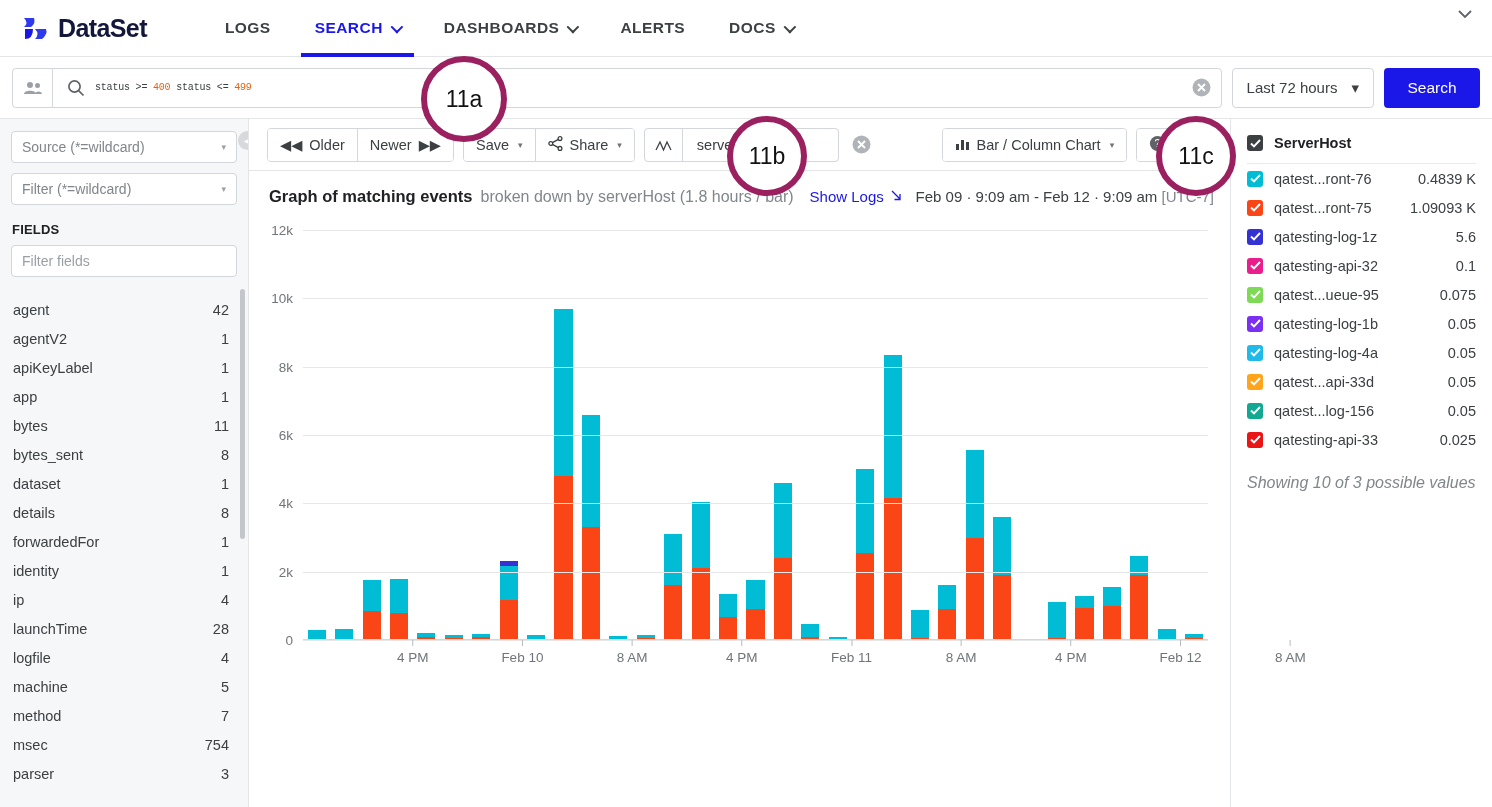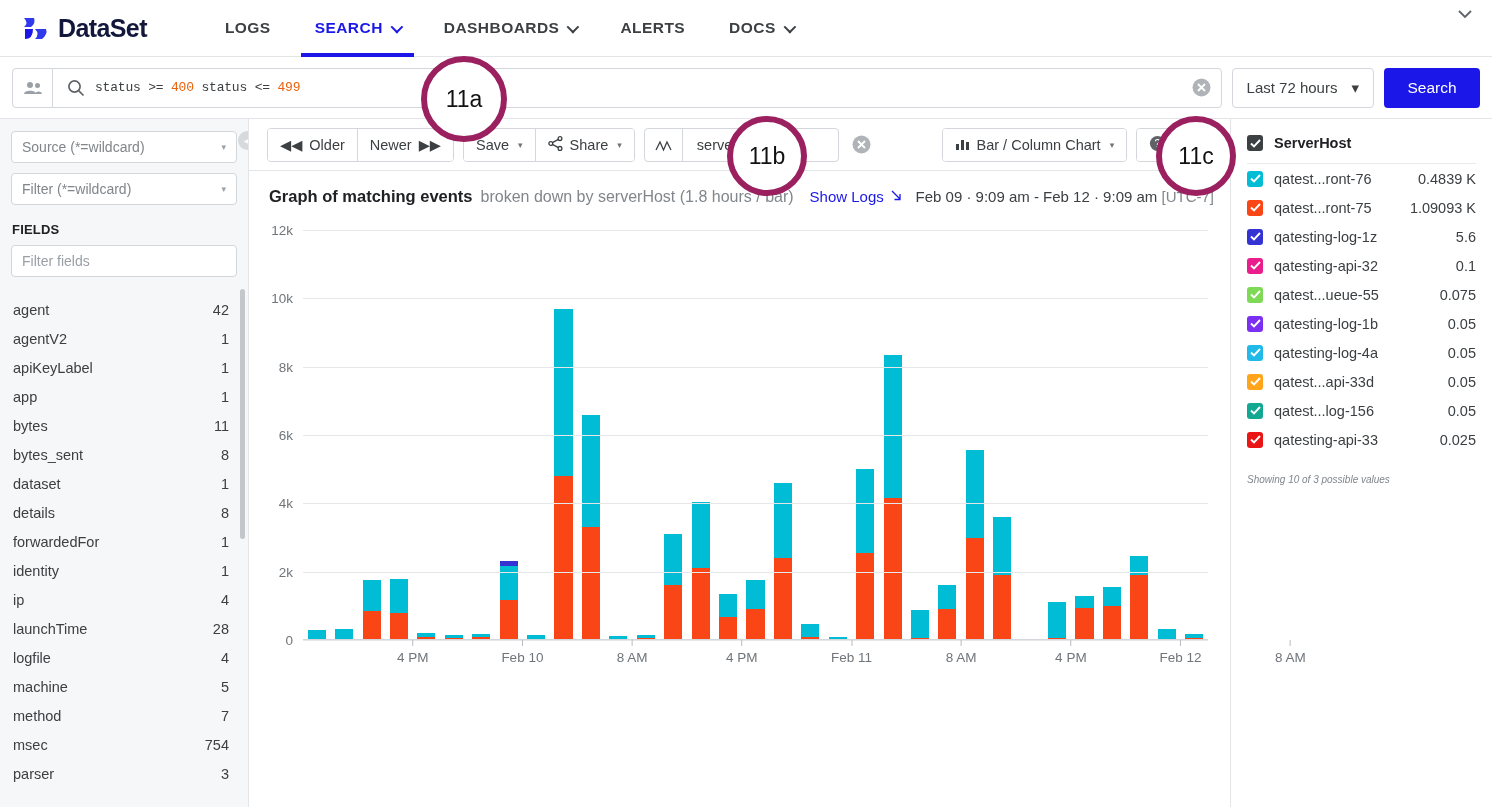--- a/index.html
+++ b/index.html
@@ -51,21 +51,21 @@
   }
   .searchbox {
     flex: 1; height: 40px; border: 1px solid #d3d6da; border-radius: 4px;
     display: flex; align-items: center; background: #fff;
   }
   .people-btn {
     width: 40px; height: 38px; display: flex; align-items: center; justify-content: center;
     border-right: 1px solid #d3d6da; cursor: pointer;
   }
   .search-icon { margin: 0 10px 0 14px; display: flex; }
-  .query { font-family: "Liberation Mono", monospace; font-size: 13px; color: #3c4043; letter-spacing: -0.2px; }
+  .query { font-family: "Liberation Mono", monospace; font-size: 10px; color: #3c4043; letter-spacing: -0.2px; }
   .query .num { color: #e8620c; }
   .clear-btn { margin-left: auto; margin-right: 10px; cursor: pointer; display:flex; }
   .timebtn {
     height: 40px; min-width: 142px; border: 1px solid #d3d6da; border-radius: 4px;
     display: flex; align-items: center; justify-content: center; gap: 14px;
     font-size: 15px; color: #3c4043; background: #fff; cursor: pointer; padding: 0 14px;
   }
   .searchbtn {
     height: 40px; width: 96px; border-radius: 4px; background: #1a17e8; color: #fff;
     display: flex; align-items: center; justify-content: center;
@@ -161,21 +161,21 @@
   .cb { width: 16px; height: 16px; border-radius: 3px; display: flex; align-items: center;
         justify-content: center; flex: none; }
   .cb svg { display:block; }
   .cb-dark { background: #3c4043; }
   .rp-title { font-size: 14.5px; font-weight: bold; color: #202124; }
   .legend-row {
     display: flex; align-items: center; gap: 11px; padding: 6.5px 0; cursor: pointer;
   }
   .legend-label { font-size: 14.5px; color: #3c4043; }
   .legend-val { margin-left: auto; font-size: 14.5px; color: #3c4043; }
-  .rp-note { margin-top: 20px; font-size: 10px; font-style: italic; color: #80868b; }
+  .rp-note { margin-top: 20px; font-size: 16px; font-style: italic; color: #80868b; }
 
   
   .bubble {
     position: absolute; border-radius: 50%; border: 6px solid #9b2060;
     background: #fff; display: flex; align-items: center; justify-content: center;
     font-size: 23px; color: #111; z-index: 40; font-family: "Liberation Sans", sans-serif;
   }
 </style>
 </head>
 <body>
@@ -734,21 +734,21 @@
             </span>
             <span class="legend-label">qatesting-api-32</span>
             <span class="legend-val">0.1</span>
           </div>
           <div class="legend-row">
             <span class="cb" style="background: rgb(126, 217, 87);">
               <svg width="11" height="9" viewBox="0 0 11 9">
                 <path d="M1 4.5 L4 7.5 L10 1" stroke="#fff" stroke-width="1.9" fill="none"></path>
               </svg>
             </span>
-            <span class="legend-label">qatest...ueue-55</span>
+            <span class="legend-label">qatest...ueue-95</span>
             <span class="legend-val">0.075</span>
           </div>
           <div class="legend-row">
             <span class="cb" style="background: rgb(123, 47, 242);">
               <svg width="11" height="9" viewBox="0 0 11 9">
                 <path d="M1 4.5 L4 7.5 L10 1" stroke="#fff" stroke-width="1.9" fill="none"></path>
               </svg>
             </span>
             <span class="legend-label">qatesting-log-1b</span>
             <span class="legend-val">0.05</span>

